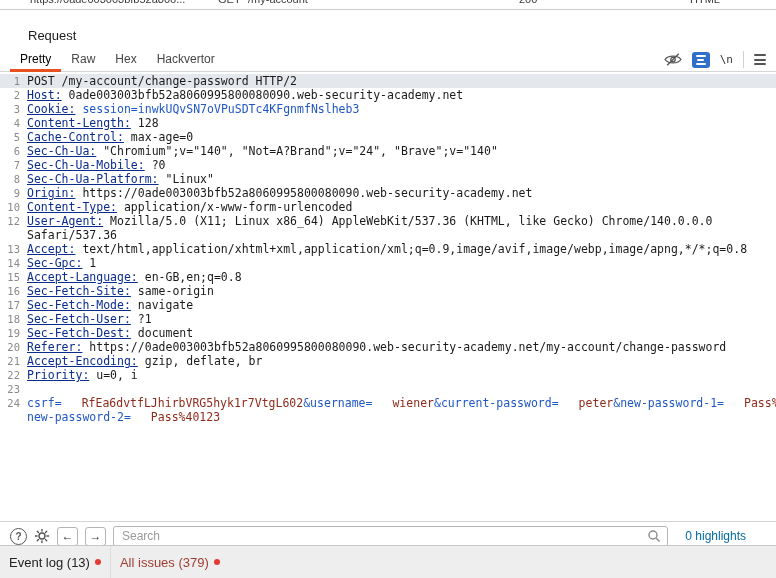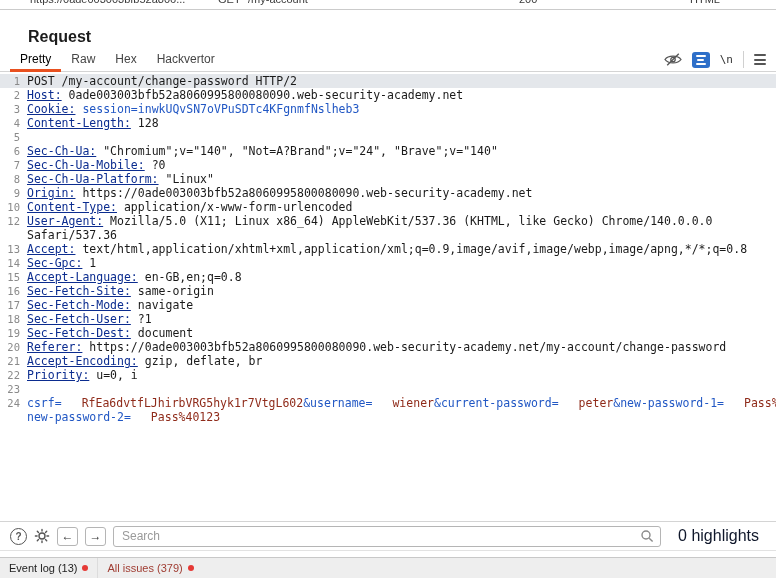--- a/index.html
+++ b/index.html
@@ -9,21 +9,21 @@
     -webkit-font-smoothing:antialiased;
   }
 
   
   .history-row { position:absolute; top:0; left:0; right:0; height:9px; overflow:hidden;
     border-bottom:1px solid #cbcbcb; background:#fff; }
   .history-inner { position:absolute; top:-7px; left:0; right:0; font-size:11px; color:#3a3a3a; white-space:nowrap; }
   .hcell { position:absolute; top:0; }
 
   
-  .panel-title { position:absolute; top:28px; left:28px; font-size:16px; font-weight:bold; color:#1c1c1c;text-align:right; }
+  .panel-title { position:absolute; top:28px; left:28px; font-size:13px; font-weight:normal; color:#1c1c1c;text-align:right; }
 
   .tabbar { position:absolute; top:46px; left:0; right:0; height:25px; border-bottom:1px solid #d4d4d4; }
   .tabs { position:absolute; left:10px; bottom:-1px; display:flex; }
   .tab { padding:4px 10px 6px; font-size:12px; color:#454545; cursor:default; }
   .tab.active { color:#000; border-bottom:3px solid #e8501f; padding-bottom:3px; }
 
   .tab-icons { position:absolute; right:10px; bottom:3px; display:flex; align-items:center; gap:10px; }
   .icon-btn { display:flex; align-items:center; justify-content:center; }
   .blue-toggle { width:18px; height:16px; background:#2e6fc9; border-radius:3px;
     display:flex; flex-direction:column; justify-content:center; align-items:center; gap:2px; }
@@ -51,25 +51,25 @@
     display:flex; align-items:center; padding:0 10px; gap:7px; background:#fff; }
   .help-circle { width:15px; height:15px; border:1.4px solid #555; border-radius:50%;
     display:flex; align-items:center; justify-content:center; font-size:10px; font-weight:bold; color:#555; }
   .nav-btn { width:21px; height:19px; border:1px solid #b5b5b5; border-radius:3px; background:#fff;
     display:flex; align-items:center; justify-content:center; font-size:12px; color:#333; padding:0; }
   .search-wrap { flex:1; position:relative; display:flex; align-items:center; }
   .search-wrap input { width:100%; height:21px; box-sizing:border-box; border:1px solid #b5b5b5;
     border-radius:3px; padding:0 26px 0 8px; font-size:12px; font-family:"Liberation Sans",sans-serif; color:#222; outline:none; }
   .search-wrap input::placeholder { color:#9a9a9a; }
   .mag { position:absolute; right:7px; top:3px; }
-  .highlights { margin-left:10px; margin-right:7px; font-size:16px; color:#0f172a; white-space:nowrap; }
-
-  
-  .statusbar { position:absolute; bottom:0; left:0; right:0; height:21px; box-sizing:border-box;
-    background:#eeeeee; border-top:1px solid #c8c8c8; display:flex; align-items:center; font-size:11px; color:#222; }
+  .highlights { margin-left:10px; margin-right:20px; font-size:12px; color:#0369a1; white-space:nowrap; }
+
+  
+  .statusbar { position:absolute; bottom:0; left:0; right:0; height:33px; box-sizing:border-box;
+    background:#eeeeee; border-top:1px solid #c8c8c8; display:flex; align-items:center; font-size:13px; color:#222; }
   .status-item { display:flex; align-items:center; gap:5px; padding:0 9px; height:100%; }
   .status-item.first { border-right:1px solid #dcdcdc; }
   .all-issues-label { color:#a03d33; }
   .dot { width:6px; height:6px; border-radius:50%; background:#e53935; flex:none; }
 </style>
 </head>
 <body>
 
 <div class="history-row">
   <div class="history-inner">
@@ -125,20 +125,21 @@
     <div class="row">
       <span class="gutter">3</span>
       <span class="code"><span class="seg-hdr">Cookie:</span><span class="seg-plain"> </span><span class="seg-blue">session=inwkUQvSN7oVPuSDTc4KFgnmfNslheb3</span></span>
     </div>
     <div class="row">
       <span class="gutter">4</span>
       <span class="code"><span class="seg-hdr">Content-Length:</span><span class="seg-plain"> 128</span></span>
     </div>
     <div class="row">
       <span class="gutter">5</span>
+      <span class="code"><span class="seg-hdr">Cache-Control:</span><span class="seg-plain"> max-age=0</span></span>
     </div>
     <div class="row">
       <span class="gutter">6</span>
       <span class="code"><span class="seg-hdr">Sec-Ch-Ua:</span><span class="seg-plain"> "Chromium";v="140", "Not=A?Brand";v="24", "Brave";v="140"</span></span>
     </div>
     <div class="row">
       <span class="gutter">7</span>
       <span class="code"><span class="seg-hdr">Sec-Ch-Ua-Mobile:</span><span class="seg-plain"> ?0</span></span>
     </div>
     <div class="row">

